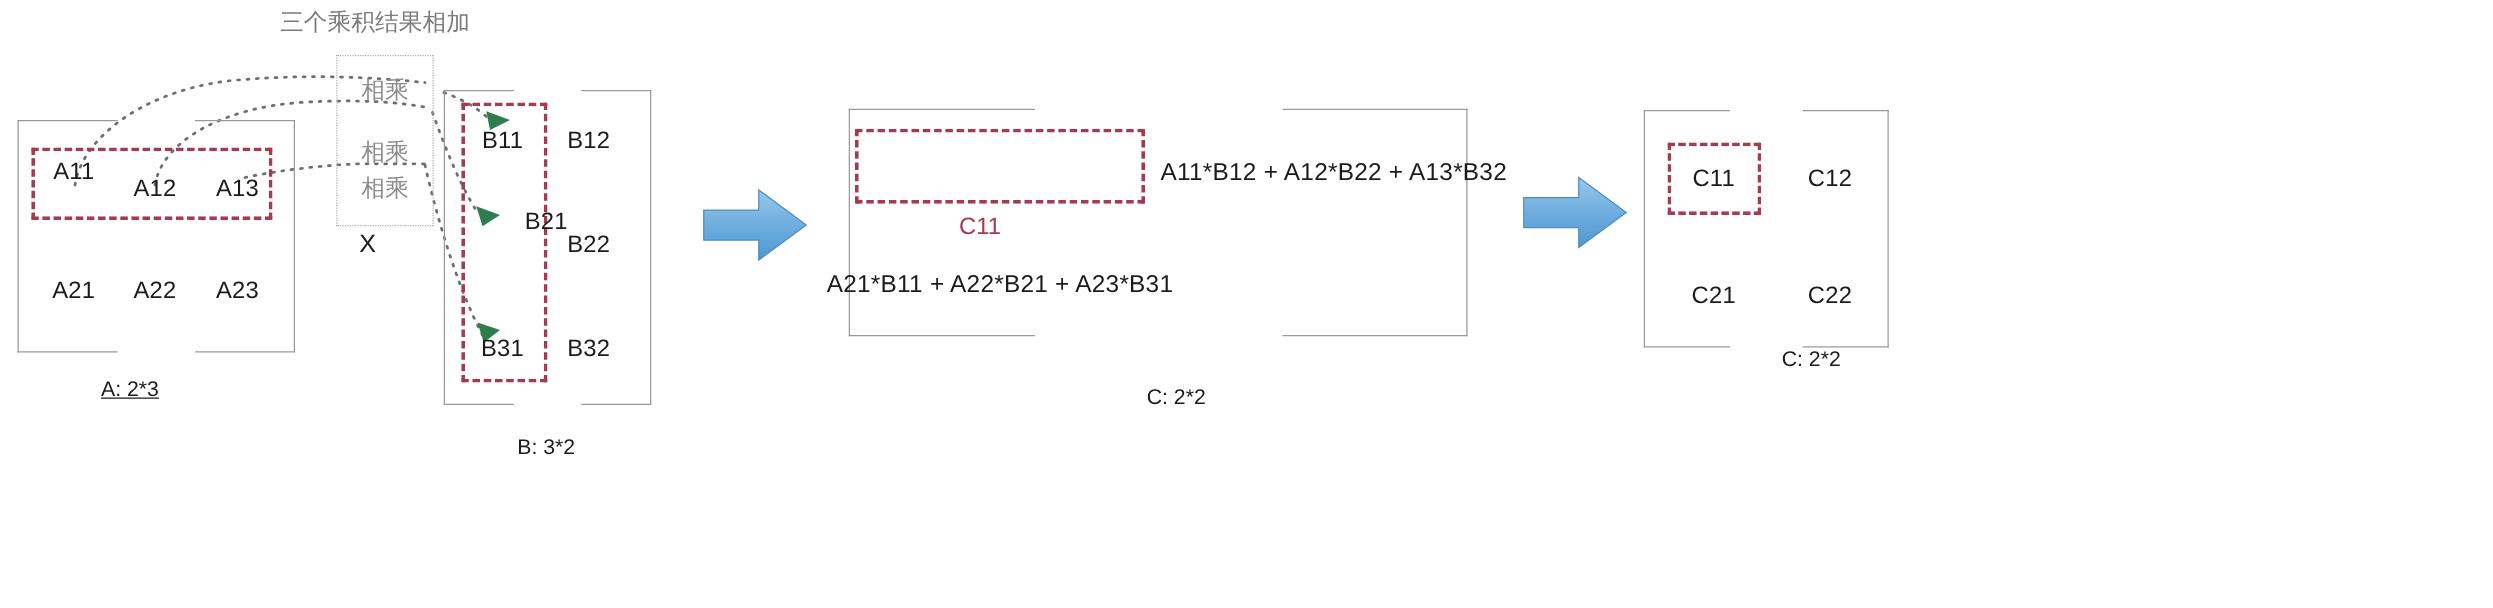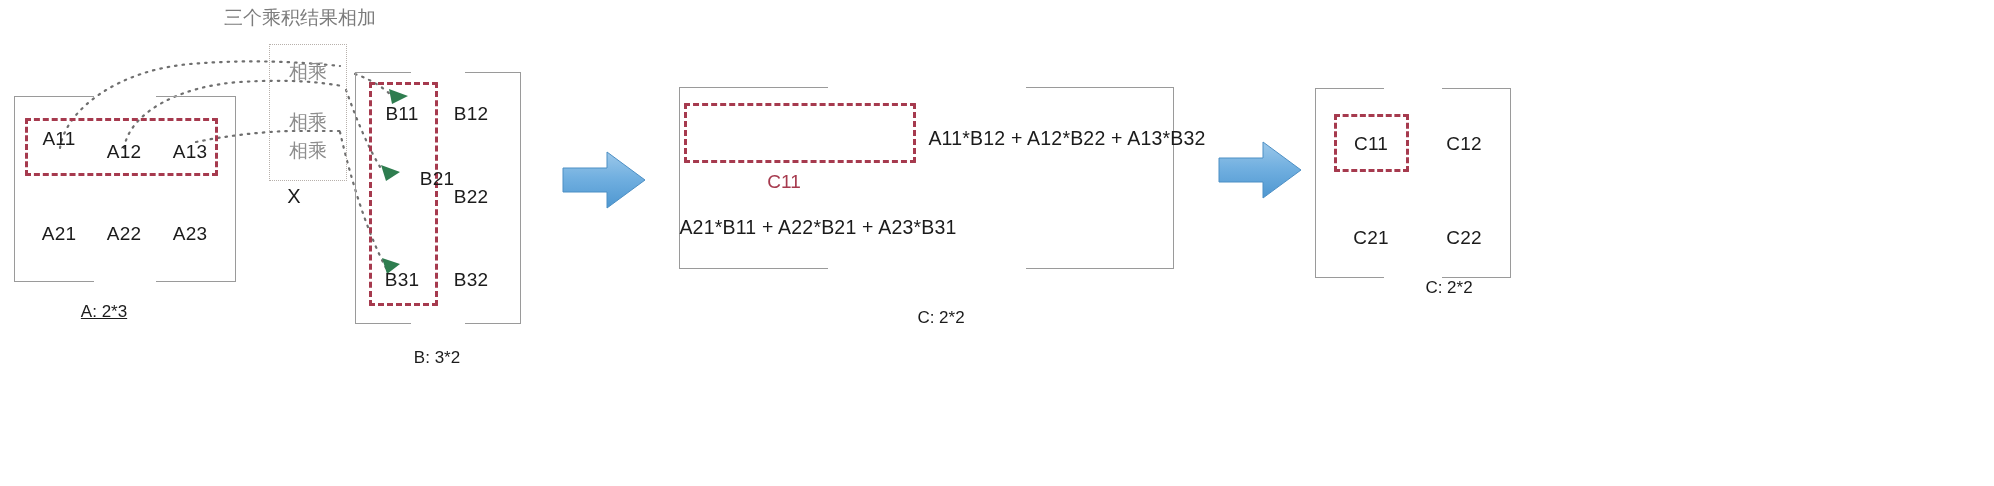--- a/index.html
+++ b/index.html
@@ -216,21 +216,21 @@
     <div class="mx-edge mx-bot-l" style="width:30%;"></div>
     <div class="mx-edge mx-bot-r" style="width:30%;"></div>
   </div>
 
   <div class="dash-box" style="left:684px; top:103px; width:232px; height:60px;"></div>
 
   <div class="cell formula" style="left:1051px; top:139px;padding-left:32px;">A11*B12 + A12*B22 + A13*B32</div>
 
   <div class="c11-label" style="left:784px; top:182px;">C11</div>
 
-  <div class="cell formula" style="left:800px;  top:228px;margin-left:18px;">A21*B11 + A22*B21 + A23*B31</div>
+  <div class="cell formula" style="left:800px;  top:228px;">A21*B11 + A22*B21 + A23*B31</div>
 
   <div class="caption" style="left:941px; top:318px;">C:  2*2</div>
 
   <div class="matrix" style="left:1315px; top:88px; width:196px; height:190px;">
     <div class="mx-edge mx-left"></div>
     <div class="mx-edge mx-right"></div>
     <div class="mx-edge mx-top-l" style="width:35%;"></div>
     <div class="mx-edge mx-top-r" style="width:35%;"></div>
     <div class="mx-edge mx-bot-l" style="width:35%;"></div>
     <div class="mx-edge mx-bot-r" style="width:35%;"></div>

